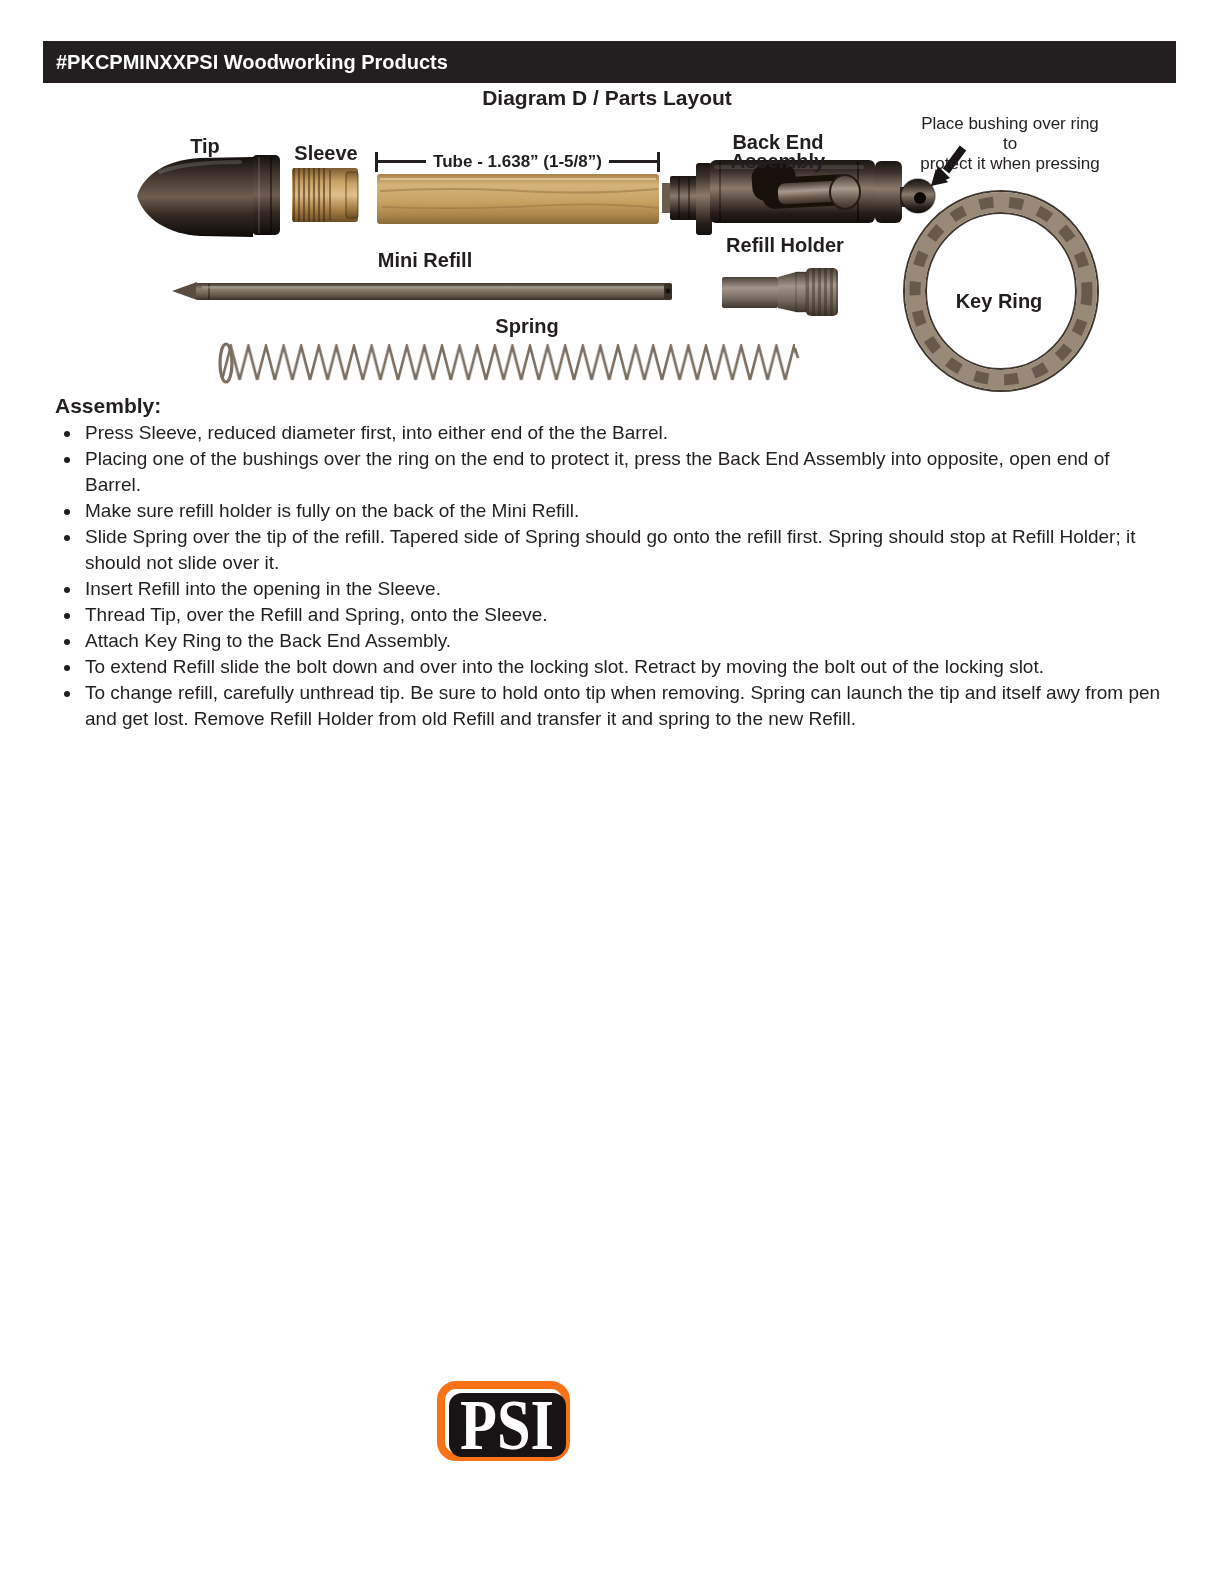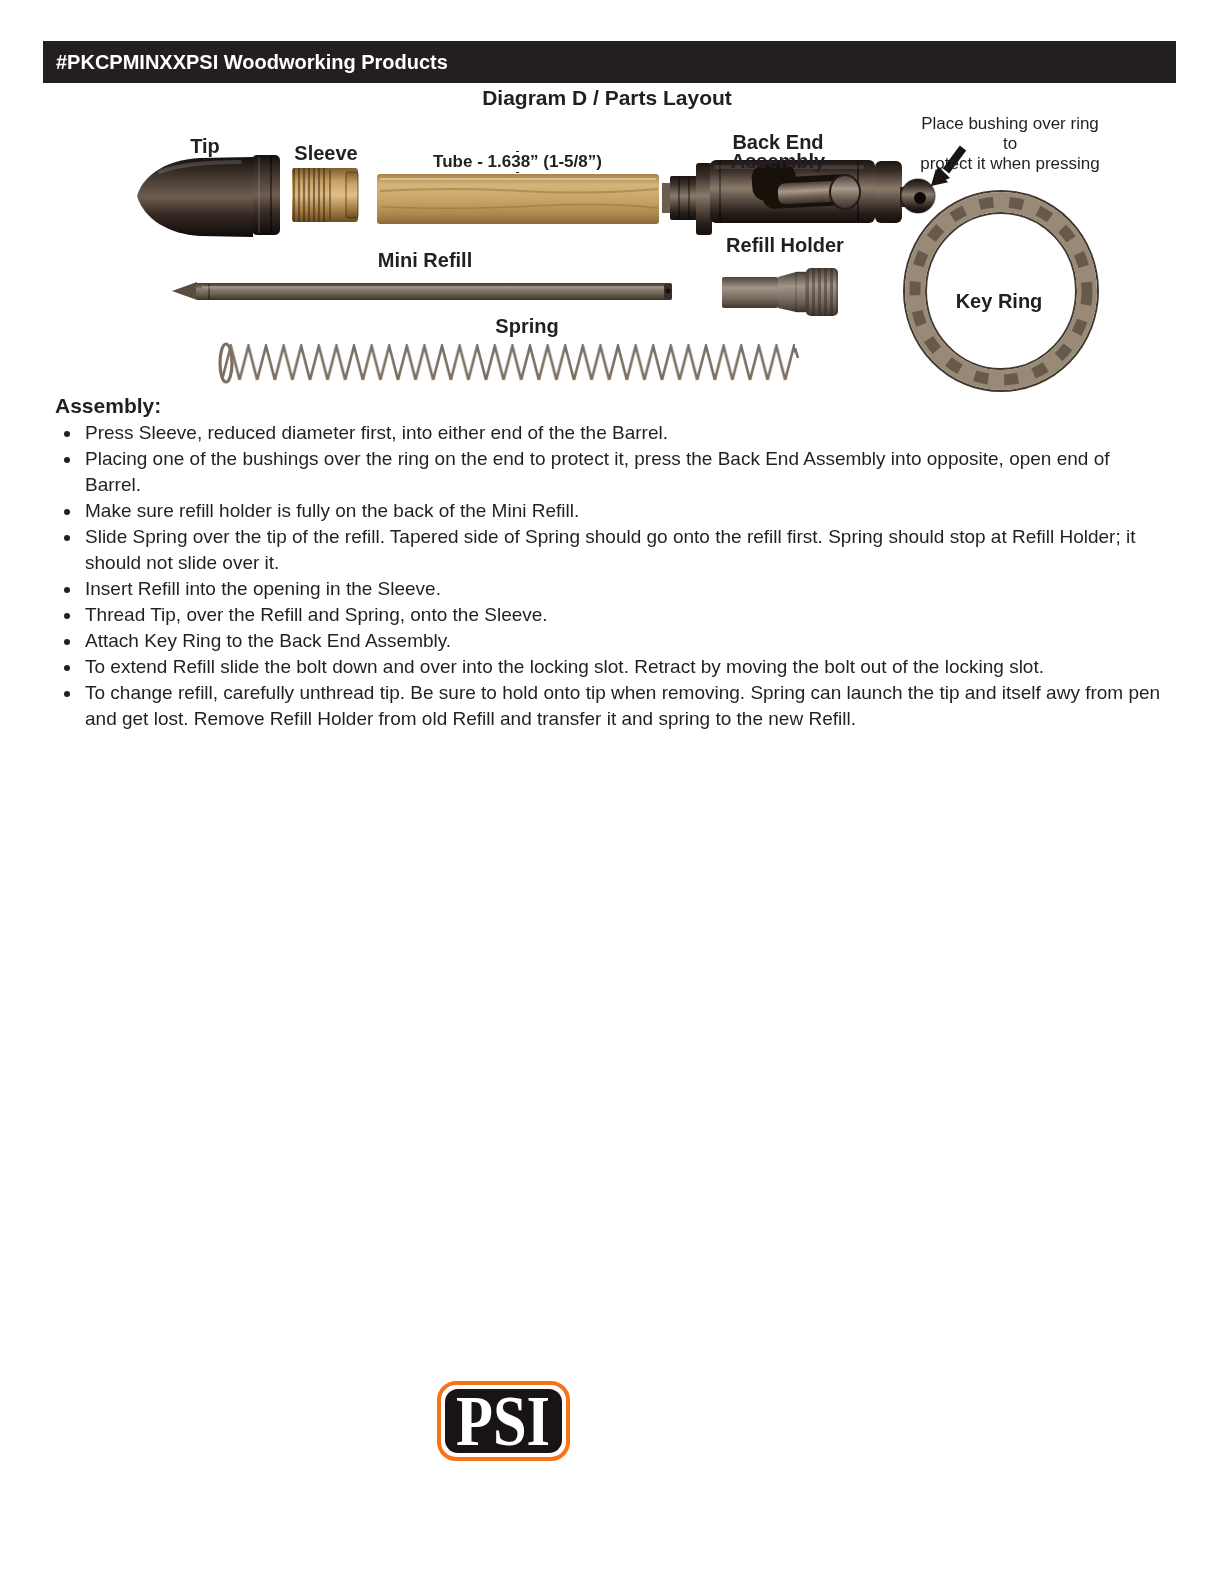--- a/index.html
+++ b/index.html
@@ -9,31 +9,31 @@
        font-weight:bold;box-sizing:border-box;}
   .header-bar{top:41px;height:42px;display:flex;align-items:center;
               padding:0 13px;font-size:20px;}
   .footer-bar{top:1489px;height:49px;text-align:center;line-height:49px;font-size:21px;}
   .page-title{position:absolute;top:86px;left:0;width:100%;text-align:center;
               font-size:21px;font-weight:bold;}
   .part-label{position:absolute;font-size:20px;font-weight:bold;text-align:center;line-height:19px;}
   .note{position:absolute;left:915px;top:114px;width:190px;text-align:center;
         font-size:17px;font-weight:normal;line-height:20px;}
   .dim{position:absolute;left:375px;top:151px;width:285px;height:21px;
-       display:flex;align-items:center;flex-direction:column;}
+       display:flex;align-items:center;}
   .dim .tick{width:3px;height:20px;background:#231f20;}
   .dim .seg{flex:1;height:3px;background:#231f20;}
   .dim .dim-text{padding:0 7px;font-size:17px;font-weight:bold;white-space:nowrap;}
   svg.parts{position:absolute;left:0;top:0;width:1214px;height:410px;}
   .assembly{position:absolute;left:53px;top:378px;width:1112px;}
   .assembly h2{margin:16px 0 2px 2px;font-size:21px;line-height:24px;}
   .assembly ul{margin:0;padding-left:29px;}
   .assembly li{font-size:19px;line-height:26px;padding-left:3px;}
   .logo{position:absolute;left:437px;top:1381px;display:flex;align-items:flex-start;}
-  .psi-badge{width:133px;height:80px;box-sizing:border-box;border:4px solid #f97316;
+  .psi-badge{width:133px;height:80px;box-sizing:border-box;border:8px solid #f97316;
              border-radius:19px;background:#fff;padding:4px;}
   .psi-badge .inner{width:117px;height:64px;background:#181415;border-radius:13px;
              display:flex;align-items:center;justify-content:center;}
   .psi-badge .inner span{font-family:"Liberation Serif",serif;font-weight:bold;
              font-size:72px;line-height:60px;color:#fff;transform:scaleX(.84);}
   .wordmark{position:relative;width:215px;height:80px;margin-left:1px;}
   .wood{position:absolute;left:0;top:-17px;z-index:2;font-family:"Liberation Serif",serif;
         font-size:92px;line-height:92px;white-space:nowrap;color:#181415;
         transform:scaleX(.42);transform-origin:left top;}
   .products-bar{position:absolute;left:6px;top:65px;z-index:1;width:176px;height:15px;

